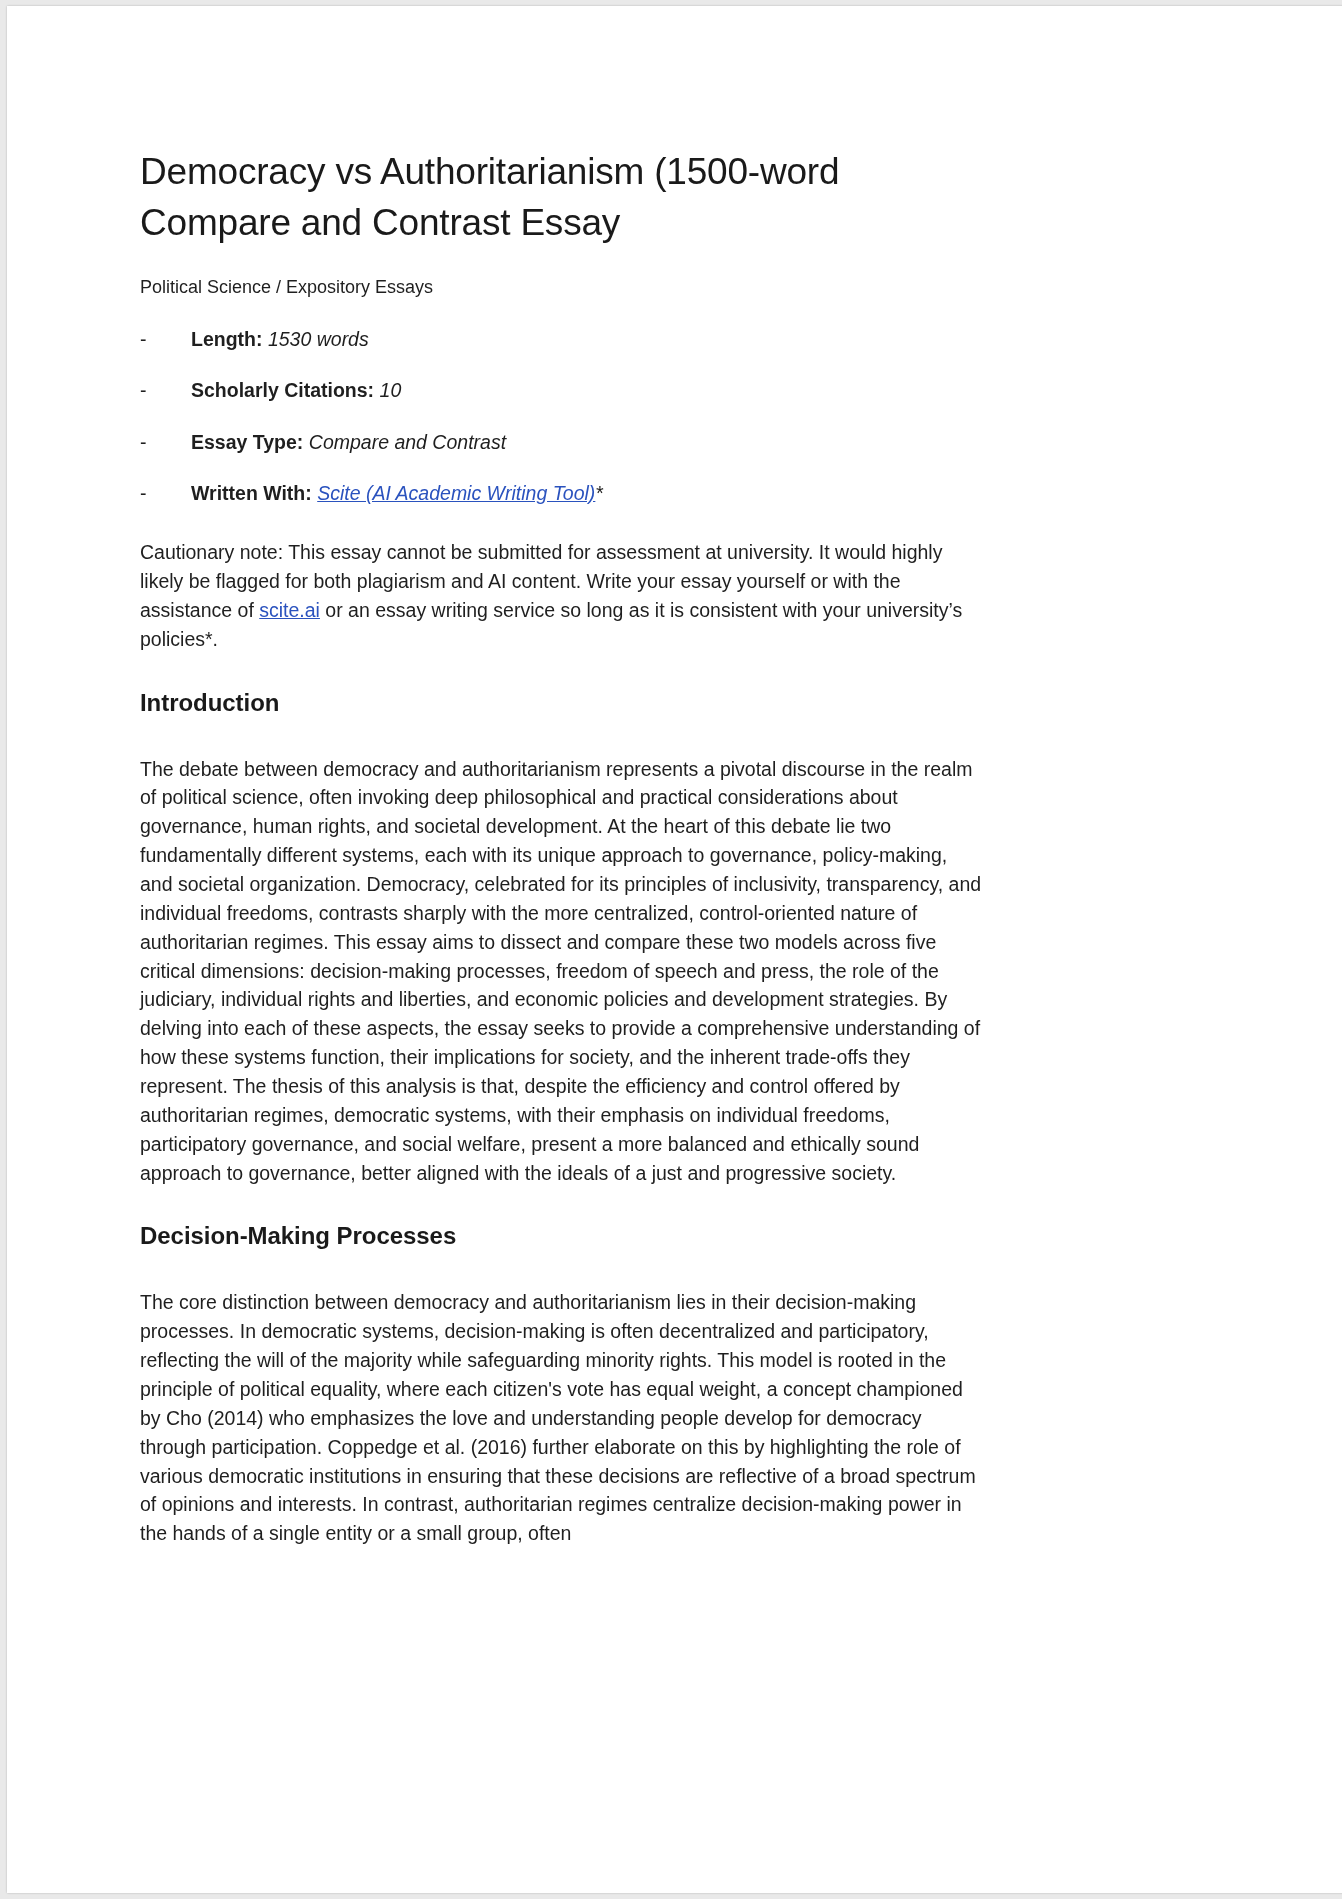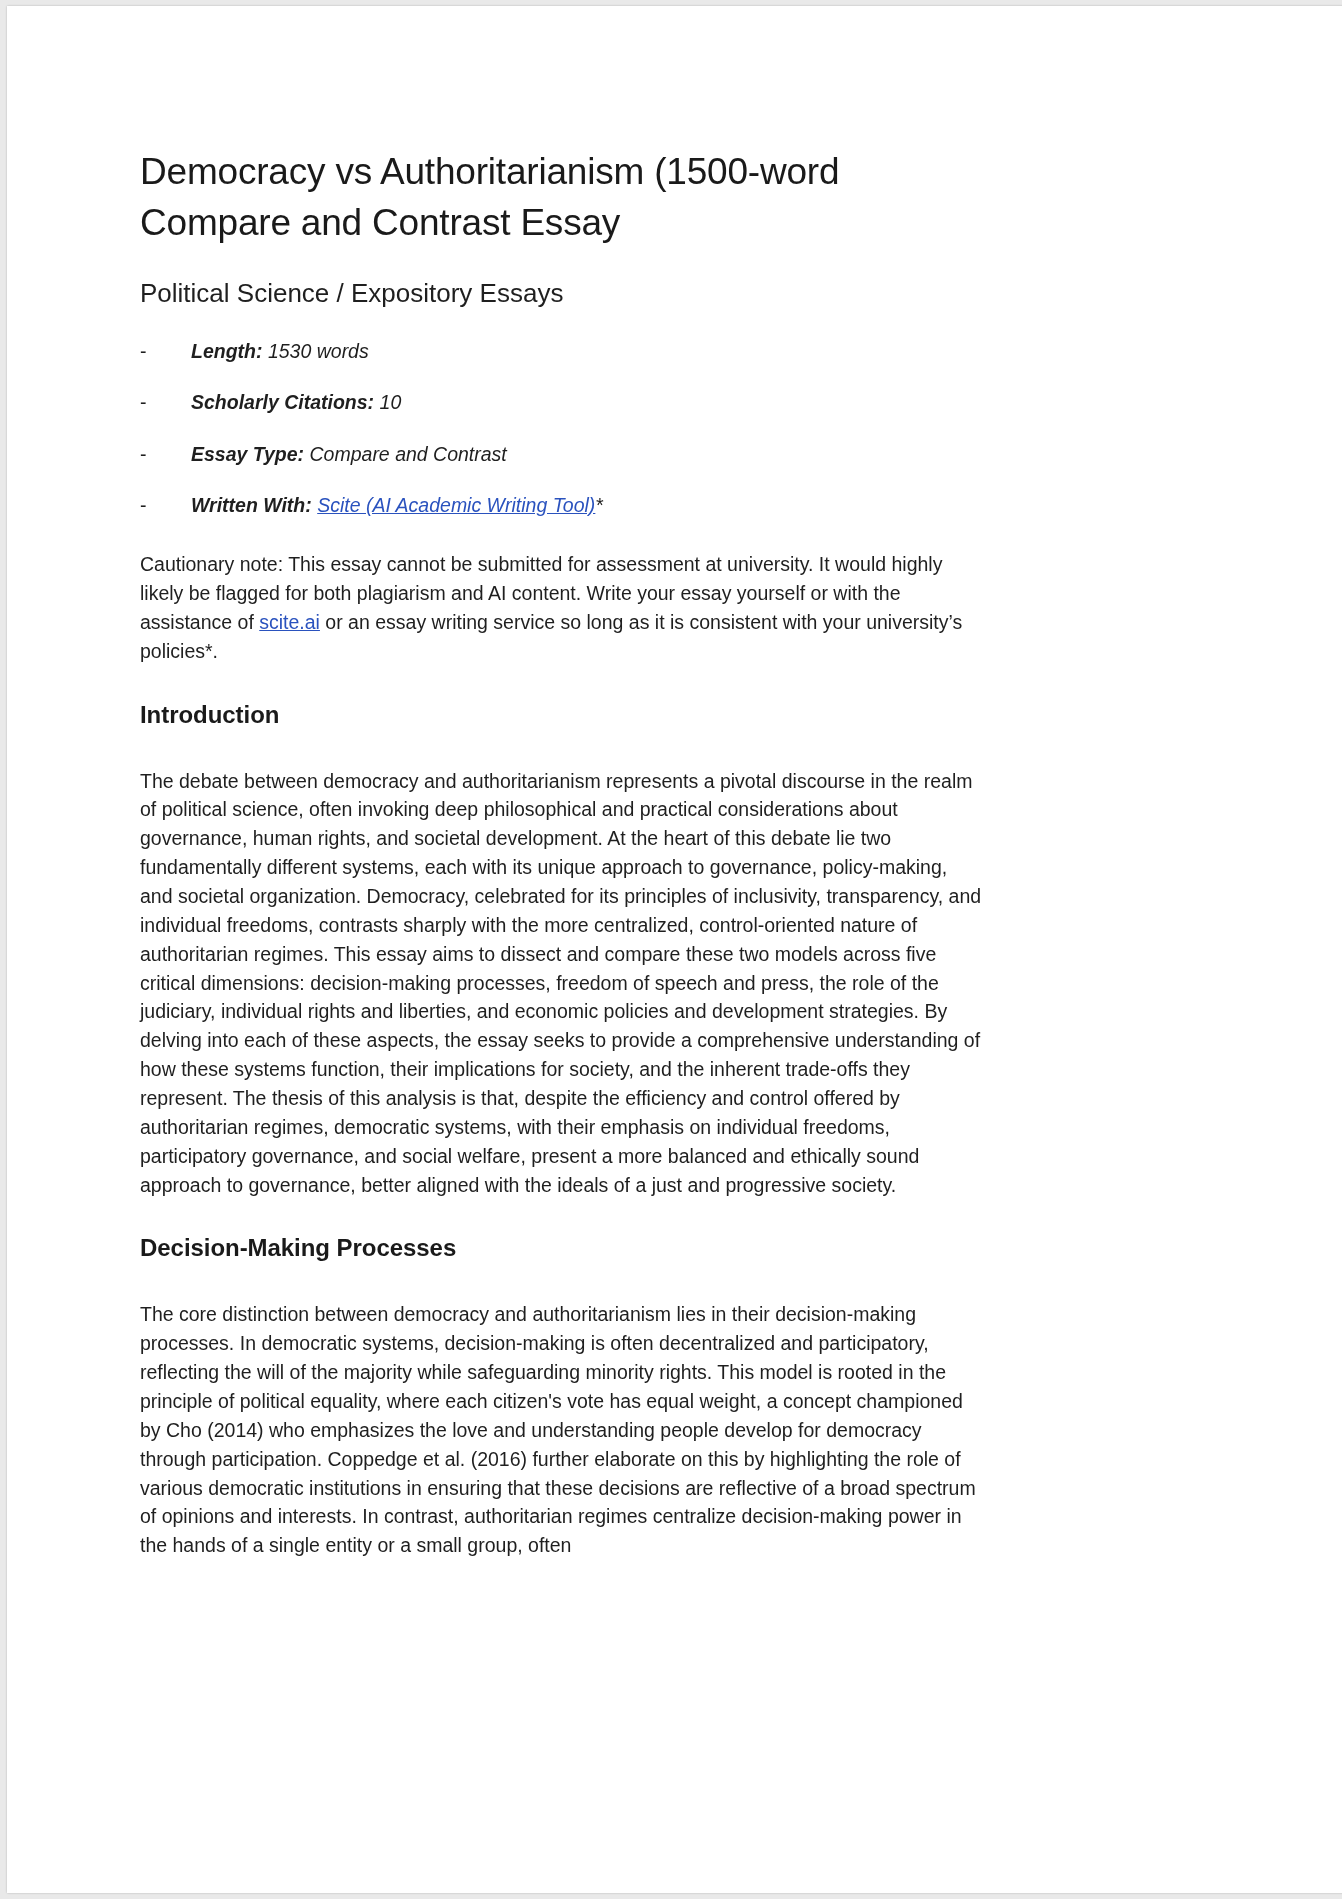--- a/index.html
+++ b/index.html
@@ -33,21 +33,21 @@
   .doc-title {
     font-size: 37px;
     font-weight: 400;
     line-height: 1.38;
     color: #1a1a1a;
     letter-spacing: -0.2px;
     margin: 0 0 0 0;
     max-width: 740px;
   }
   .subtitle {
-    font-size: 26px;
+    font-size: 18px;
     line-height: 1.5;
     color: #1f1f1f;
     margin: 26px 0 0 0;
   }
   .meta-list {
     margin: 24px 0 0 0;
     padding: 0;
     list-style: none;
   }
   .meta-item {
@@ -60,21 +60,20 @@
   }
   .meta-item:last-child { margin-bottom: 0; }
   .meta-dash {
     position: absolute;
     left: 0;
     top: 0;
     color: #1f1f1f;
   }
   .meta-label {
     font-weight: bold;
-    font-style: italic;
   }
   .meta-value {
     font-style: italic;
     text-align: center;
   }
   .link {
     color: #2a52be;
     text-decoration: underline;
     text-decoration-color: #2a52be;
   }

